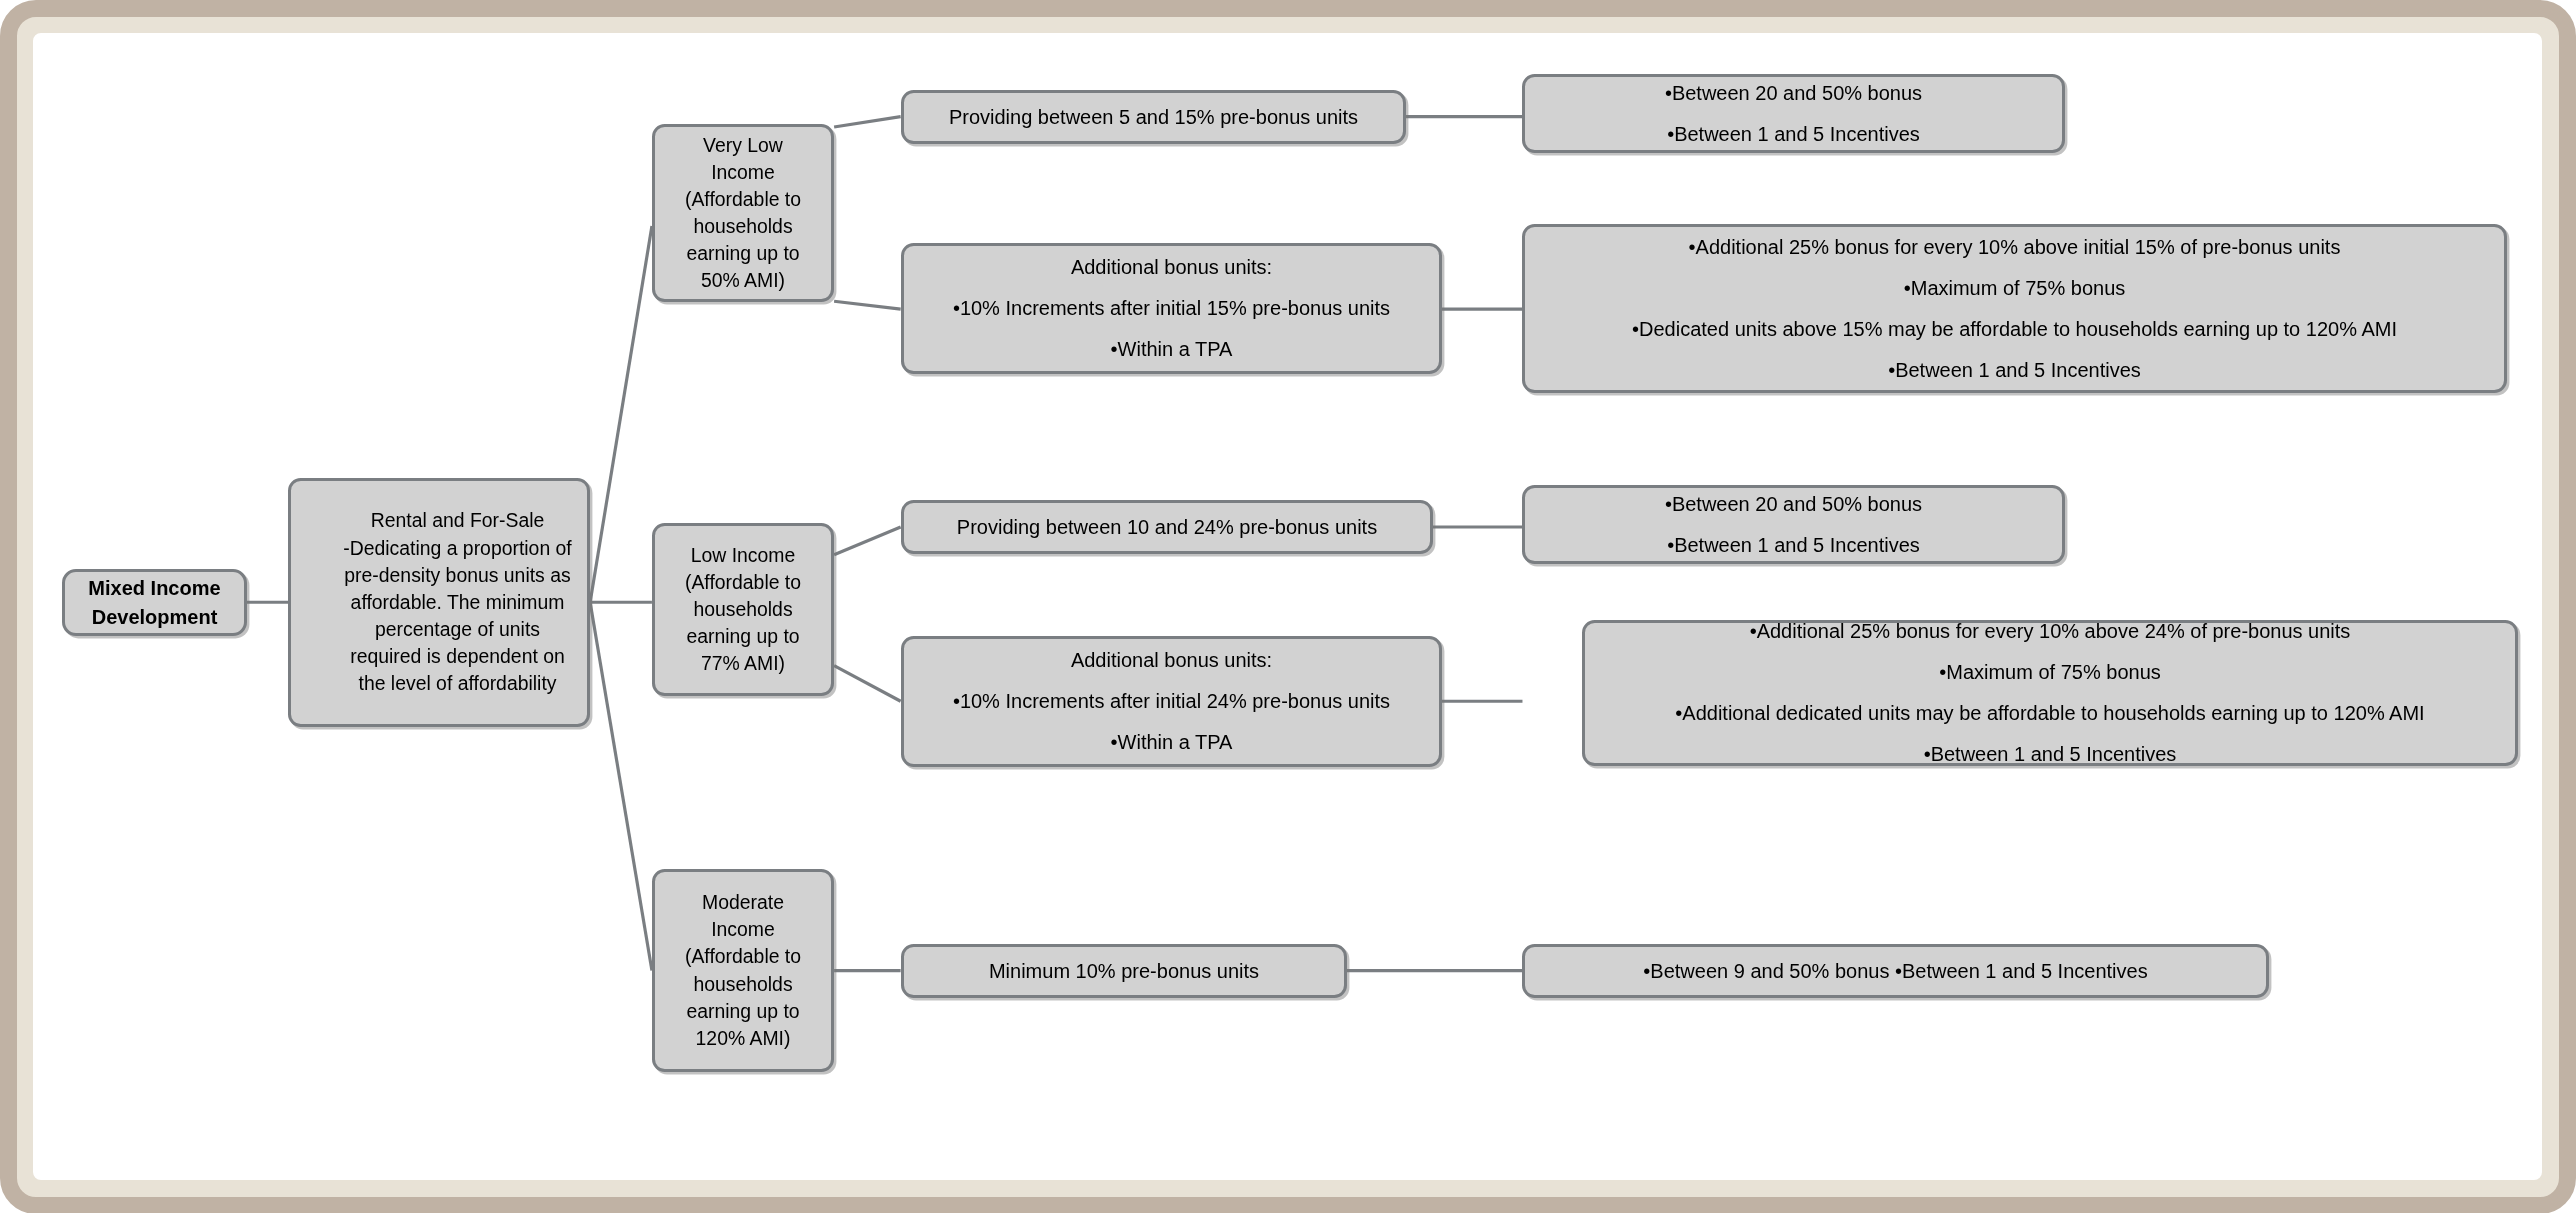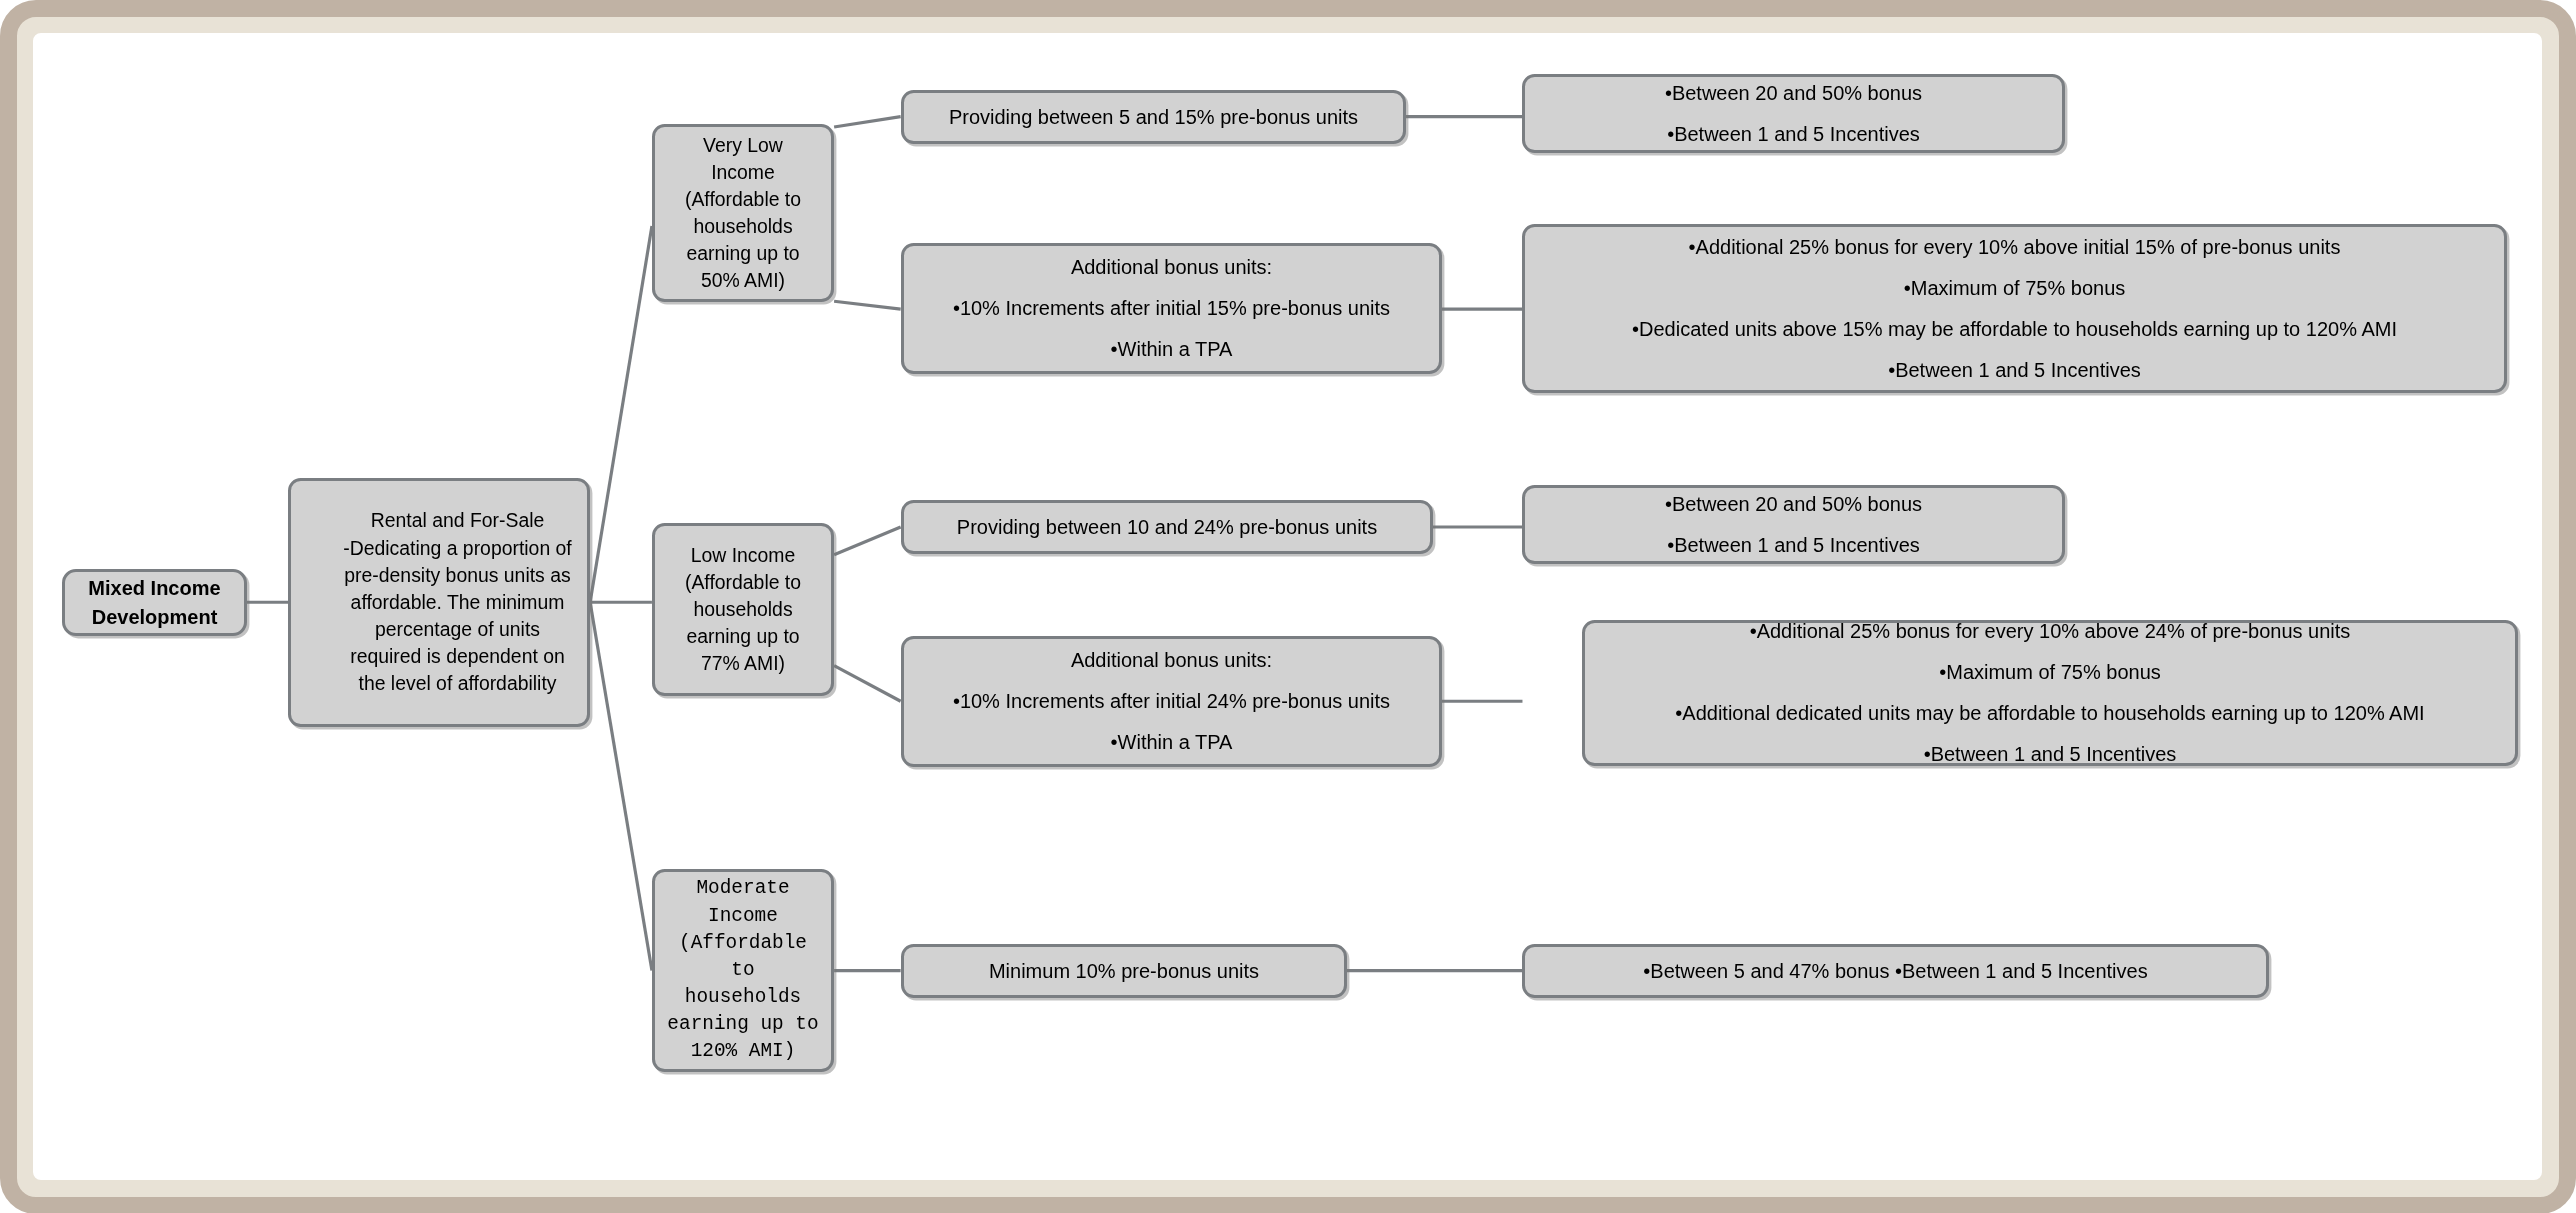--- a/index.html
+++ b/index.html
@@ -192,32 +192,32 @@
 •Within a TPA</span>
     </div>
 
     <div class="node level4" style="left:1582px; top:620px; width:936px; height:146px;">
       <span class="txt">•Additional 25% bonus for every 10% above 24% of pre-bonus units
 •Maximum of 75% bonus
 •Additional dedicated units may be affordable to households earning up to 120% AMI
 •Between 1 and 5 Incentives</span>
     </div>
 
-    <div class="node level2" style="left:652px; top:869px; width:182px; height:203px;font-family:Liberation Mono, monospace;">
+    <div class="node level2" style="left:652px; top:869px; width:182px; height:203px;">
       <span class="txt">Moderate
 Income
 (Affordable to
 households
 earning up to
 120% AMI)</span>
     </div>
 
     <div class="node level3 oneline" style="left:901px; top:944px; width:446px; height:54px;">
       <span class="txt">Minimum 10% pre-bonus units</span>
     </div>
 
     <div class="node level4 oneline" style="left:1522px; top:944px; width:747px; height:54px;">
-      <span class="txt">•Between 5 and 47% bonus •Between 1 and 5 Incentives</span>
+      <span class="txt">•Between 9 and 50% bonus •Between 1 and 5 Incentives</span>
     </div>
 
   </div>
 </div>
 
 
 </body></html>

